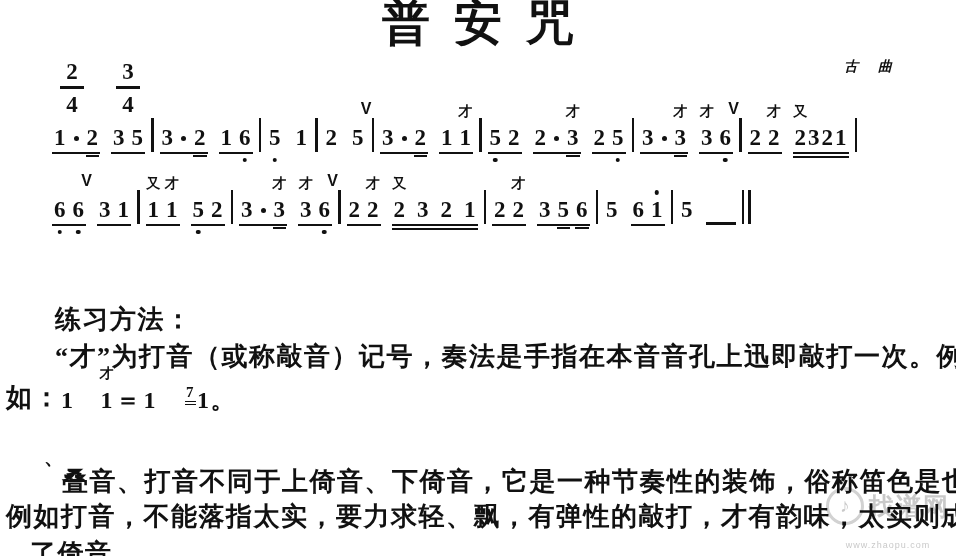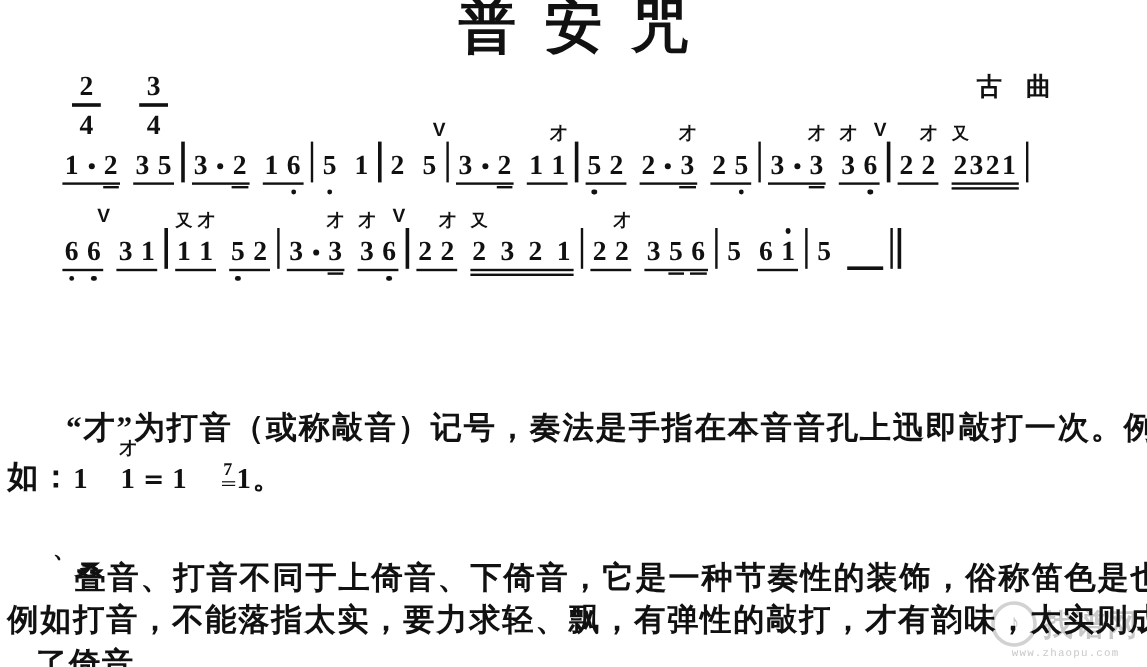--- a/index.html
+++ b/index.html
@@ -8,22 +8,22 @@
     background:#ffffff; overflow:hidden; color:#111;
     font-family:"Liberation Serif", serif;
   }
   
   .title {
     position:absolute; top:-6px; left:0; width:100%; text-align:center;
     font-family:"Liberation Sans", sans-serif; font-weight:bold;
     font-size:48px; letter-spacing:24px; text-indent:24px; line-height:1.2;
   }
   .composer {
-    position:absolute; top:58px; right:60px;
-    font-size:21px; font-weight:bold; letter-spacing:20px; text-indent:0;
+    position:absolute; top:58px; right:44px;
+    font-size:14px; font-weight:bold; letter-spacing:20px; text-indent:0;font-style:italic;
   }
   
   .timesigs { position:absolute; left:60px; top:60px; display:flex; gap:32px; }
   .ts { display:flex; flex-direction:column; align-items:center;
         font-weight:bold; font-size:23px; line-height:1; }
   .ts .rule { width:24px; height:3px; background:#111; margin:3px 0 4px; }
   
   .scoreline { position:absolute; display:flex; align-items:flex-end; }
   #line1 { left:46px; top:118px; }
   #line2 { left:46px; top:190px; }
@@ -68,22 +68,22 @@
   .grace { position:relative; top:-10px; font-size:15px; font-weight:bold; line-height:1;
            border-bottom:4px double #111; padding:0 1px 1px; margin:0 1px 0 8px; }
   
   .wm { position:absolute; right:6px; bottom:6px; z-index:1; color:#c9c9c9;
         text-align:center; user-select:none; }
   .wm-row { display:flex; align-items:center; gap:5px; justify-content:center; }
   .wm-logo { width:32px; height:32px; border:3px solid #d2d2d2; border-radius:50%;
              display:flex; align-items:center; justify-content:center; font-size:19px; }
   .wm-name { font-size:25px; font-weight:bold; letter-spacing:2px;
              font-family:Liberation Sans, sans-serif; }
-  .wm-url  { font-size:9px; letter-spacing:1px; margin-top:1px;
-             font-family:Liberation Mono, monospace; }
+  .wm-url  { font-size:9px; letter-spacing:1px; margin-top:15px;
+             font-family:Liberation Sans, sans-serif; }
 </style>
 </head>
 <body>
 
 <div class="page">
 
   <div class="wm">
     <div class="wm-row">
       <div class="wm-logo">
         <span>♪</span>
@@ -307,20 +307,21 @@
           <div class="note"><span>5</span></div>
         </div>
         <div class="dash"></div>
       </div>
       <div class="finalbar">
         <div class="b"></div>
         <div class="b"></div>
       </div>
     </div>
 
+  <div class="t" id="t-head1">练习方法：</div>
   <div class="t" id="t-p1">“才”为打音（或称敲音）记号，奏法是手指在本音音孔上迅即敲打一次。例</div>
 
   <div class="t" id="t-formula">
     <span>如：</span>
     <span class="num">1</span>
     <span class="sp1"></span>
     <span class="num fn">
       <span class="orn">才</span>
       <span>1</span>
     </span>

